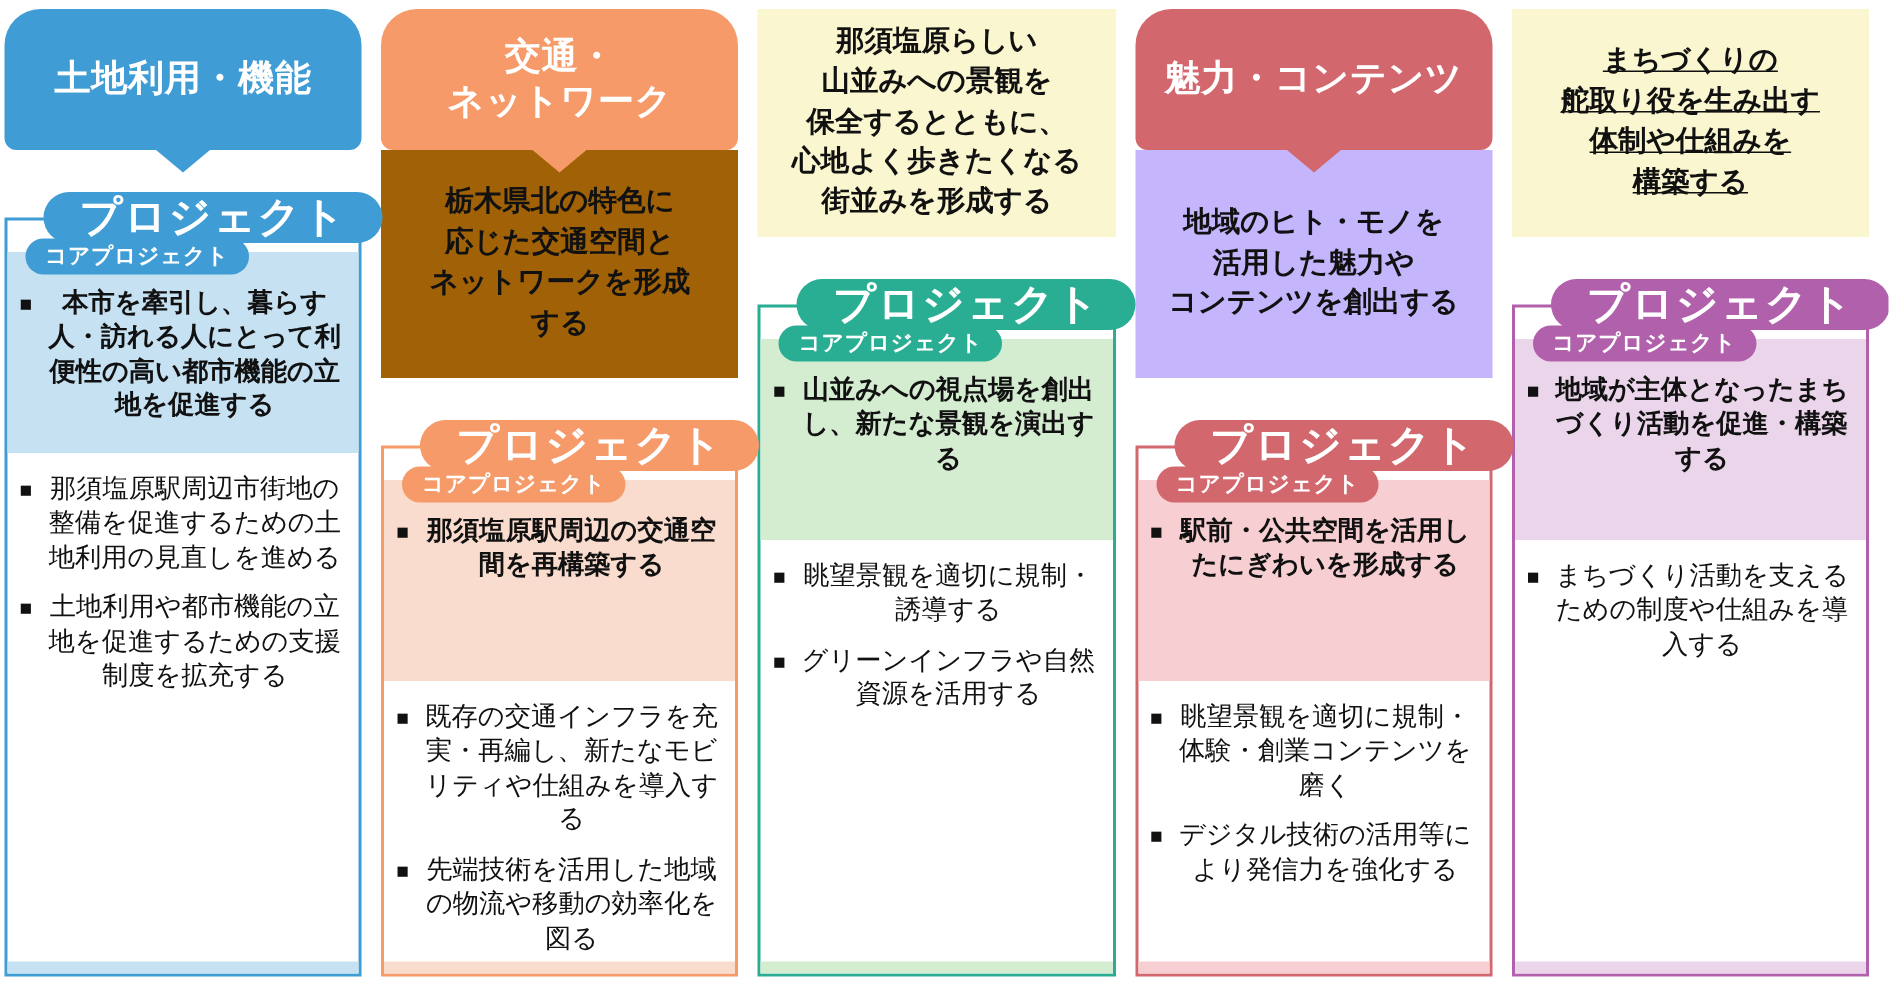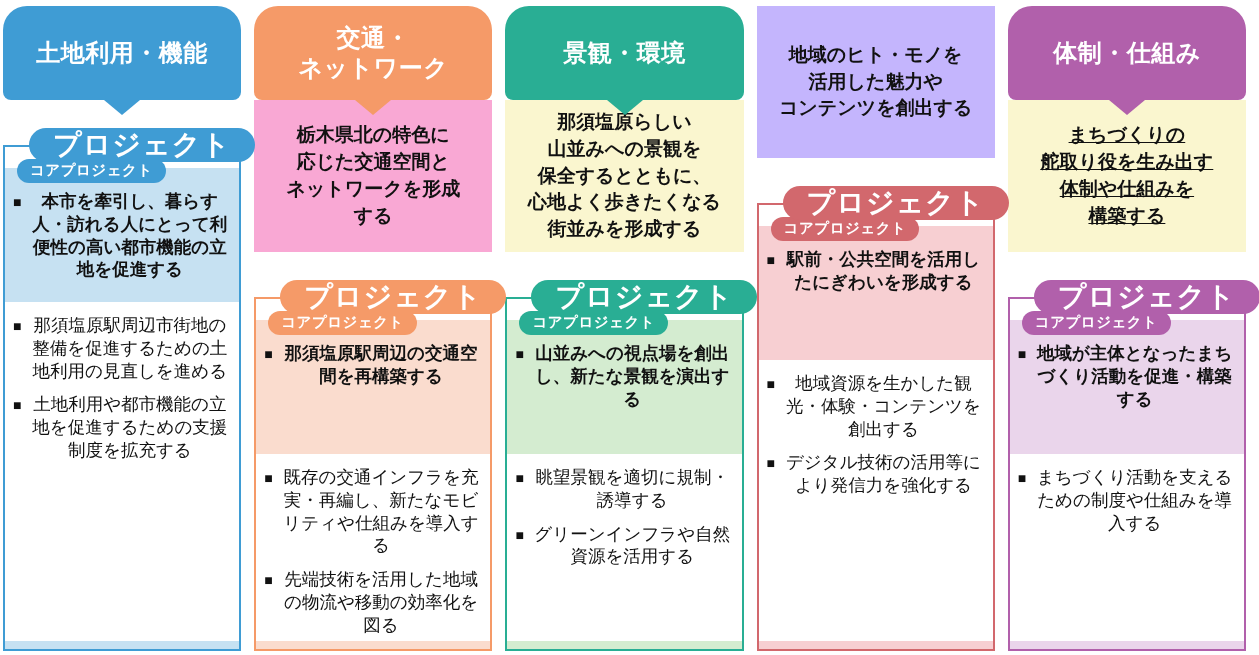--- a/index.html
+++ b/index.html
@@ -138,21 +138,21 @@
       <div class="strip"></div>
     </div>
   </section>
 
   <section class="col" style="--accent: #f59a68; --tint: #fadcce;">
     <div class="hdr-wrap">
       <div class="hdr">交通・
 ネットワーク</div>
       <div class="notch"></div>
     </div>
-    <div class="desc" style="background: #f9a8d4;">栃木県北の特色に
+    <div class="desc" style="background: #a16207;">栃木県北の特色に
 応じた交通空間と
 ネットワークを形成
 する</div>
     <div class="pill">プロジェクト</div>
     <div class="box">
       <div class="box-top-space"></div>
       <div class="tint">
         <div class="tag">コアプロジェクト</div>
         <div class="bullet core">
           <span class="marker">■</span>
@@ -167,24 +167,20 @@
         <div class="bullet">
           <span class="marker">■</span>
           <span>先端技術を活用した地域の物流や移動の効率化を図る</span>
         </div>
       </div>
       <div class="strip"></div>
     </div>
   </section>
 
   <section class="col" style="--accent: #29ae94; --tint: #d4ecd0;">
-    <div class="hdr-wrap">
-      <div class="hdr">景観・環境</div>
-      <div class="notch"></div>
-    </div>
     <div class="desc" style="background: rgb(250, 246, 207);">那須塩原らしい
 山並みへの景観を
 保全するとともに、
 心地よく歩きたくなる
 街並みを形成する</div>
     <div class="pill">プロジェクト</div>
     <div class="box">
       <div class="box-top-space"></div>
       <div class="tint">
         <div class="tag">コアプロジェクト</div>
@@ -201,52 +197,52 @@
         <div class="bullet">
           <span class="marker">■</span>
           <span>グリーンインフラや自然資源を活用する</span>
         </div>
       </div>
       <div class="strip"></div>
     </div>
   </section>
 
   <section class="col" style="--accent: #d2686d; --tint: #f7cfd2;">
+    <div class="hdr-wrap">
+      <div class="hdr">魅力・コンテンツ</div>
+      <div class="notch"></div>
+    </div>
     <div class="desc" style="background: #c4b5fd;">地域のヒト・モノを
 活用した魅力や
 コンテンツを創出する</div>
     <div class="pill">プロジェクト</div>
     <div class="box">
       <div class="box-top-space"></div>
       <div class="tint">
         <div class="tag">コアプロジェクト</div>
         <div class="bullet core">
           <span class="marker">■</span>
           <span>駅前・公共空間を活用したにぎわいを形成する</span>
         </div>
       </div>
       <div class="plain">
         <div class="bullet">
           <span class="marker">■</span>
-          <span>地域資源を生かした観光・体験・コンテンツを創出する</span>
+          <span>眺望景観を適切に規制・体験・創業コンテンツを磨く</span>
         </div>
         <div class="bullet">
           <span class="marker">■</span>
           <span>デジタル技術の活用等により発信力を強化する</span>
         </div>
       </div>
       <div class="strip"></div>
     </div>
   </section>
 
   <section class="col" style="--accent: #b160ab; --tint: #ead5eb;">
-    <div class="hdr-wrap">
-      <div class="hdr">体制・仕組み</div>
-      <div class="notch"></div>
-    </div>
     <div class="desc" style="background: rgb(250, 246, 207); text-decoration: underline;">まちづくりの
 舵取り役を生み出す
 体制や仕組みを
 構築する</div>
     <div class="pill">プロジェクト</div>
     <div class="box">
       <div class="box-top-space"></div>
       <div class="tint">
         <div class="tag">コアプロジェクト</div>
         <div class="bullet core">

